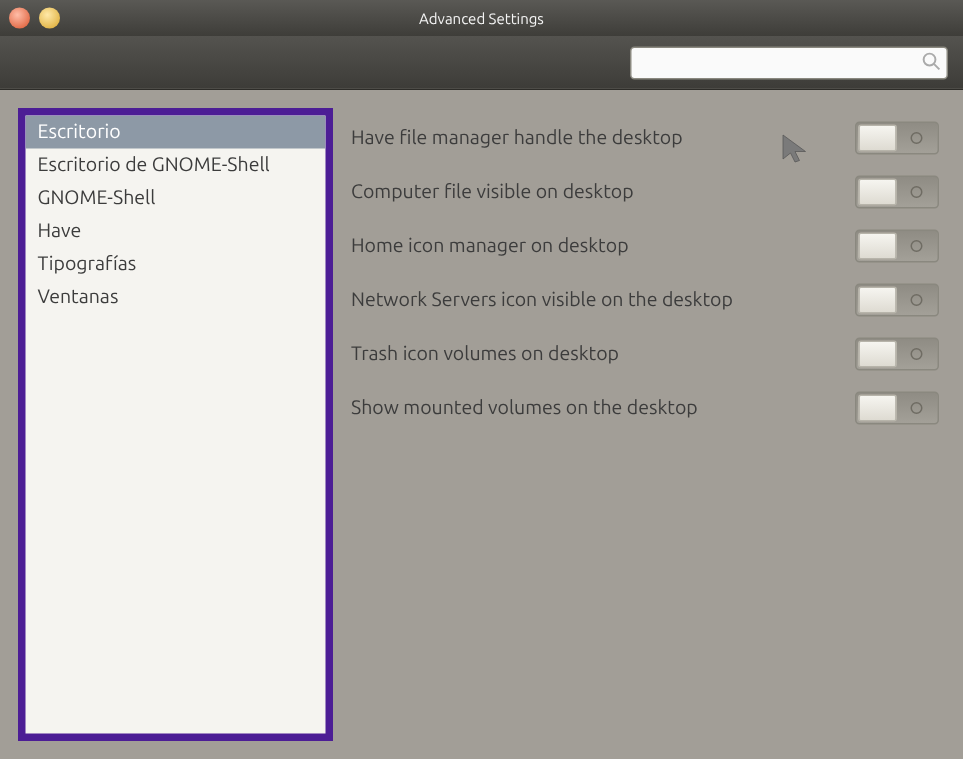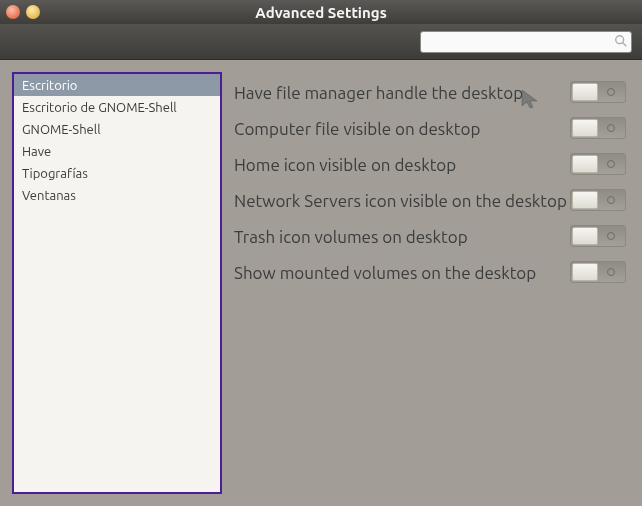--- a/index.html
+++ b/index.html
@@ -26,22 +26,22 @@
   display: flex; align-items: center; justify-content: center;
   font-size: 9px;
 }
 .wc-close { background: radial-gradient(circle at 40% 35%, #ffbda8, #d9522a); }
 .wc-min { background: radial-gradient(circle at 40% 35%, #ffe9a8, #d9a52a); }
 .title {
   position: absolute;
   left: 0; right: 0;
   text-align: center;
   color: #f5f5f5;
-  font-weight: bold;
-  font-size: 15px;
+  font-weight: normal;
+  font-size: 10px;
   pointer-events: none;
 }
 .toolbar {
   height: 36px;
   background: linear-gradient(to bottom, #54534f 0%, #3d3c38 100%);
   display: flex;
   align-items: center;
   justify-content: flex-end;
   padding: 0 10px;
   border-bottom: 1px solid #2d2c28;
@@ -62,21 +62,21 @@
 }
 .content {
   display: flex;
   padding: 12px;
   gap: 12px;
   height: calc(506px - 24px - 36px);
 }
 .sidebar {
   width: 210px;
   background: #f5f4f0;
-  border: 2px solid #4c1d95;
+  border: 5px solid #4c1d95;
   overflow: auto;
 }
 .sidebar-item {
   padding: 4px 8px;
   cursor: pointer;
   font-size: 13px;
   color: #3c3c3c;
 }
 .sidebar-item.selected {
   background: #8d99a6;
@@ -87,21 +87,21 @@
   padding-top: 2px;
 }
 .setting-row {
   display: flex;
   align-items: center;
   justify-content: space-between;
   padding: 6px 4px 6px 0;
   min-height: 36px;
 }
 .setting-label {
-  font-size: 17px;
+  font-size: 13px;
   color: #3c3c3c;
 }
 .toggle {
   width: 56px; height: 22px;
   background: linear-gradient(to bottom, #8f8c84, #a3a098);
   border: 1px solid #8a887f;
   border-radius: 3px;
   position: relative;
   cursor: pointer;
 }
@@ -167,21 +167,21 @@
         </div>
       </div>
       <div class="setting-row">
         <span class="setting-label">Computer file visible on desktop</span>
         <div class="toggle toggle-off">
           <div class="toggle-indicator"></div>
           <div class="toggle-knob"></div>
         </div>
       </div>
       <div class="setting-row">
-        <span class="setting-label">Home icon visible on desktop</span>
+        <span class="setting-label">Home icon manager on desktop</span>
         <div class="toggle toggle-off">
           <div class="toggle-indicator"></div>
           <div class="toggle-knob"></div>
         </div>
       </div>
       <div class="setting-row">
         <span class="setting-label">Network Servers icon visible on the desktop</span>
         <div class="toggle toggle-off">
           <div class="toggle-indicator"></div>
           <div class="toggle-knob"></div>

